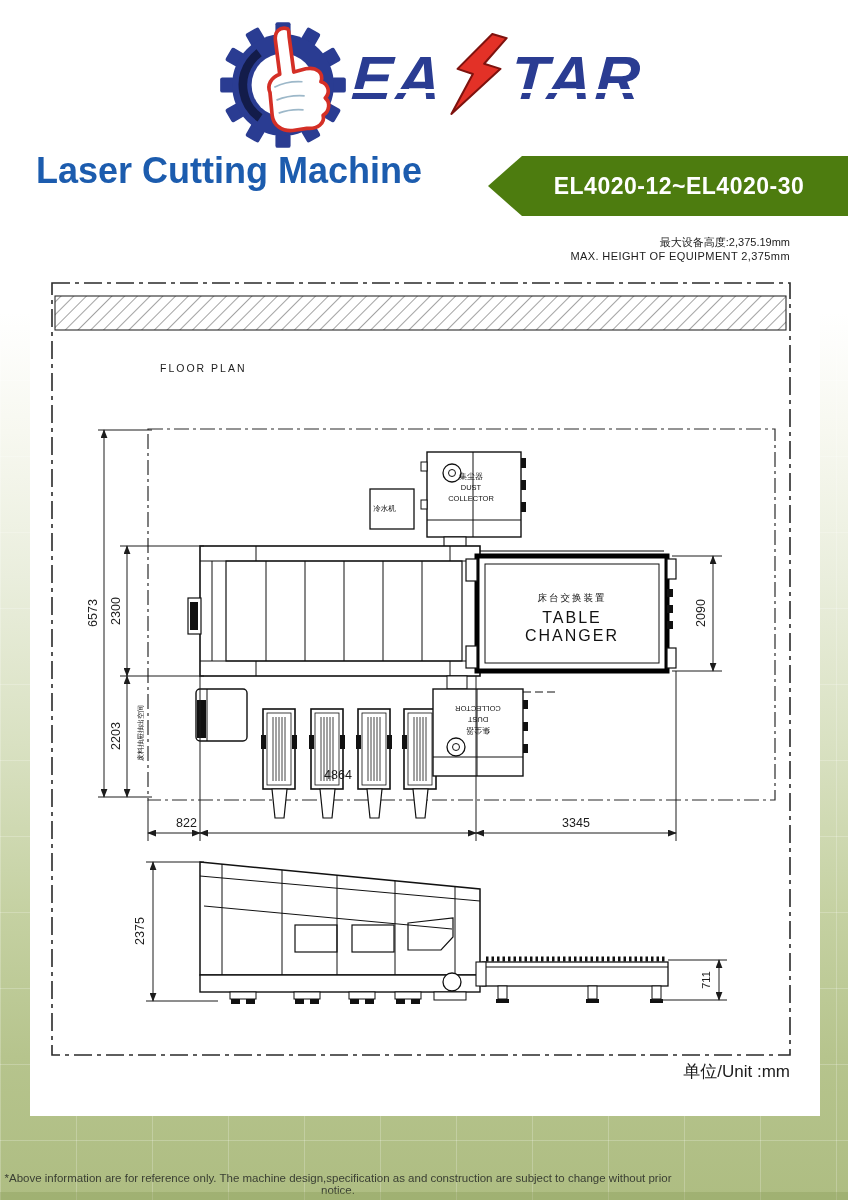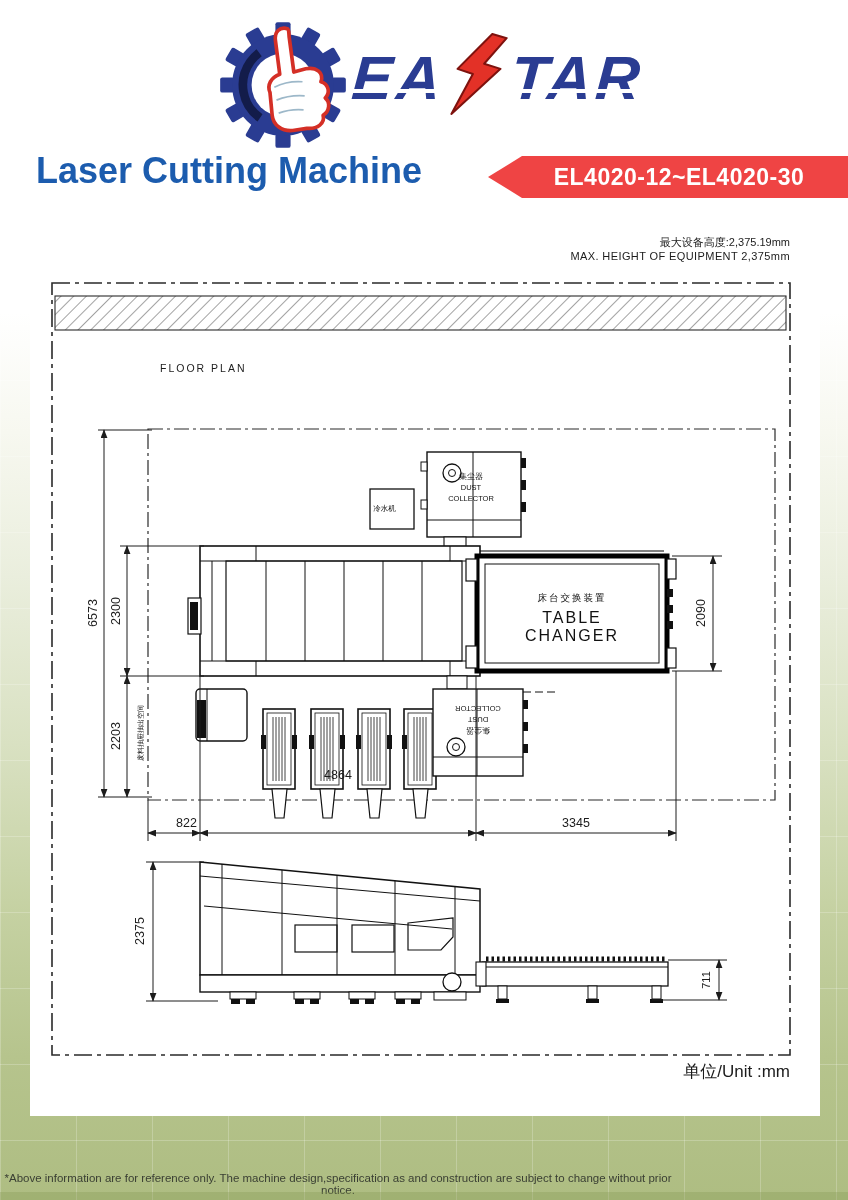--- a/index.html
+++ b/index.html
@@ -17,21 +17,21 @@
   #paper{left:30px;top:0;width:790px;height:1116px;background:#ffffff;}
   
   #gear{left:218px;top:20px;}
   #wordmark{left:352px;top:36px;height:84px;display:flex;align-items:center;}
   .wm-letters{position:relative;display:inline-block;font-weight:bold;font-style:italic;
     font-size:61px;letter-spacing:4px;color:#2a3c92;transform:skewX(-4deg);line-height:1;}
   .slit{position:absolute;left:-3px;right:-3px;top:68%;height:4px;background:#fff;}
   #bolt{margin:0 2px 6px 2px;}
   
   #page-title{left:36px;top:150px;font-size:36px;font-weight:bold;color:#1c5cae;letter-spacing:0px;}
-  #model-banner{left:488px;top:156px;width:360px;height:42px;background:#ef4444;
+  #model-banner{left:488px;top:156px;width:360px;height:60px;background:#4d7c0f;
     clip-path:polygon(34px 0,100% 0,100% 100%,34px 100%,0 50%);
     display:flex;align-items:center;justify-content:center;padding-left:22px;box-sizing:border-box;}
   #model-banner span{color:#ffffff;font-size:23px;font-weight:600;letter-spacing:.5px;}
   
   .note{color:#1c1c1c;}
   #maxh-cn{left:500px;top:235px;width:290px;text-align:right;font-size:11px;}
   #maxh-en{left:480px;top:250px;width:310px;text-align:right;font-size:11px;letter-spacing:.4px;}
   #floor-plan{left:160px;top:362px;font-size:10.5px;letter-spacing:2px;color:#1c1c1c;}
   #unit-label{left:600px;top:1060px;width:190px;text-align:right;font-size:17px;color:#1c1c1c;}
   .vdim{position:absolute;white-space:nowrap;transform:translate(-50%,-50%) rotate(-90deg);

